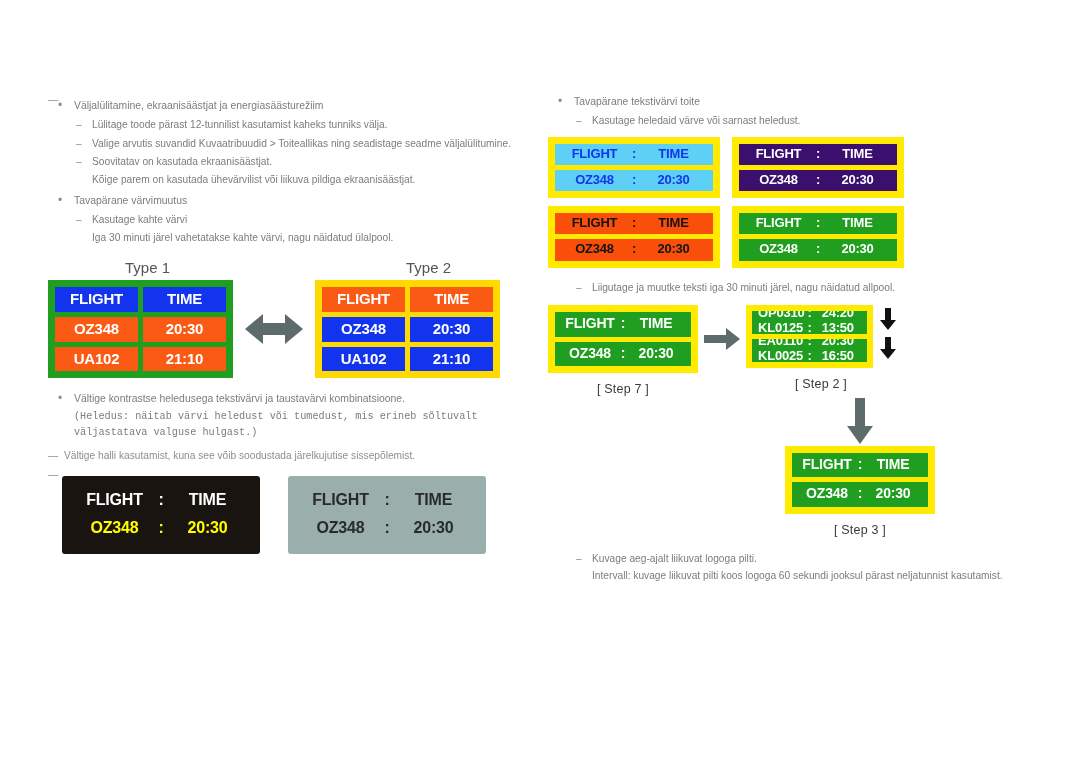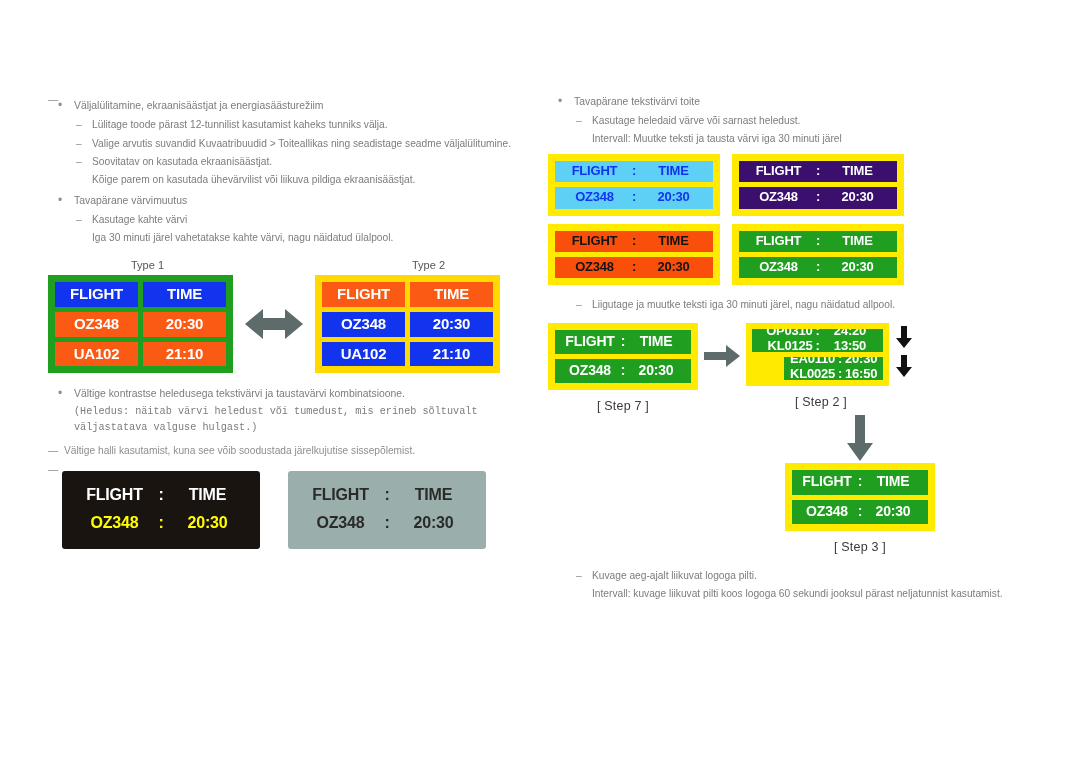--- a/index.html
+++ b/index.html
@@ -66,21 +66,21 @@
     padding-left: 44px;
     font-size: 10.2px;
     line-height: 15.5px;
     color: #7c7c7c;
     margin-top: 2px;
   }
 
   
   .board-row { display: flex; align-items: center; margin-top: 4px; }
   .type-caption {
-    font-size: 11px; color: #555; text-align: center;
+    font-size: 15px; color: #555; text-align: center;
   }
   .typeboard {
     padding: 7px;
     display: grid;
     grid-template-columns: 1fr 1fr;
     gap: 5px;
     width: 185px;
   }
   .typeboard .cell {
     font-family: "Liberation Sans", sans-serif;
@@ -144,21 +144,21 @@
   .scrollstrip + .scrollstrip { margin-top: 5px; }
   .scrollstrip .sline {
     display: grid;
     grid-template-columns: 1fr 10px 1fr;
     font-weight: bold; font-size: 13px;
     line-height: 15px;
     padding: 0 6px;
     letter-spacing: -0.2px;
   }
   .scrollstrip .sline .c { text-align: center; }
-  .scrollstrip .sline .l { text-align: right; }
+  .scrollstrip .sline .l { text-align: left; }
   .scrollstrip .sline .r { text-align: center; }
   .scroll-inner { position: relative; top: -6px; }
 
   .dn-arrows { display: flex; flex-direction: column; justify-content: center; margin-left: 7px; padding-top: 3px; }
   .dn-arrows svg { display: block; }
   .dn-arrows svg + svg { margin-top: 7px; }
 
   .step3wrap { width: 150px; margin: 0 auto; position: relative; left: 68px; }
   .center-dn { display: flex; justify-content: center; margin: 2px 0 2px 0; }
 </style>
@@ -287,21 +287,20 @@
   <div class="col-right">
 
     <div class="b1" style="margin-top:0;">
       <span class="mk">•</span>
       <span>Tavapärane tekstivärvi toite</span>
     </div>
     <div class="b2">
       <span class="mk">–</span>
       <span>Kasutage heledaid värve või sarnast heledust.</span>
     </div>
-    <div class="b3">Intervall: Muutke teksti ja tausta värvi iga 30 minuti järel</div>
 
     <div class="grid4">
 
       <div class="cboard cb0" style="background: rgb(255, 234, 0);">
         <div class="cline cl0" style="background: rgb(95, 208, 245); color: rgb(19, 52, 238);">
           <span class="l">FLIGHT</span>
           <span class="c">:</span>
           <span class="r">TIME</span>
         </div>
         <div class="cline cl0" style="background: rgb(95, 208, 245); color: rgb(19, 52, 238);">
@@ -389,21 +388,21 @@
                     <span class="c">:</span>
                     <span class="r">24:20</span>
                   </div>
                   <div class="sline">
                     <span class="l">KL0125</span>
                     <span class="c">:</span>
                     <span class="r">13:50</span>
                   </div>
                 </div>
               </div>
-              <div class="scrollstrip stepline-bg" style="background: rgb(31, 158, 31); color: rgb(255, 255, 255); margin-left: 32px;">
+              <div class="scrollstrip stepline-bg" style="background: rgb(31, 158, 31); color: rgb(255, 255, 255);">
                 <div class="scroll-inner">
                   <div class="sline">
                     <span class="l">EA0110</span>
                     <span class="c">:</span>
                     <span class="r">20:30</span>
                   </div>
                   <div class="sline">
                     <span class="l">KL0025</span>
                     <span class="c">:</span>
                     <span class="r">16:50</span>

